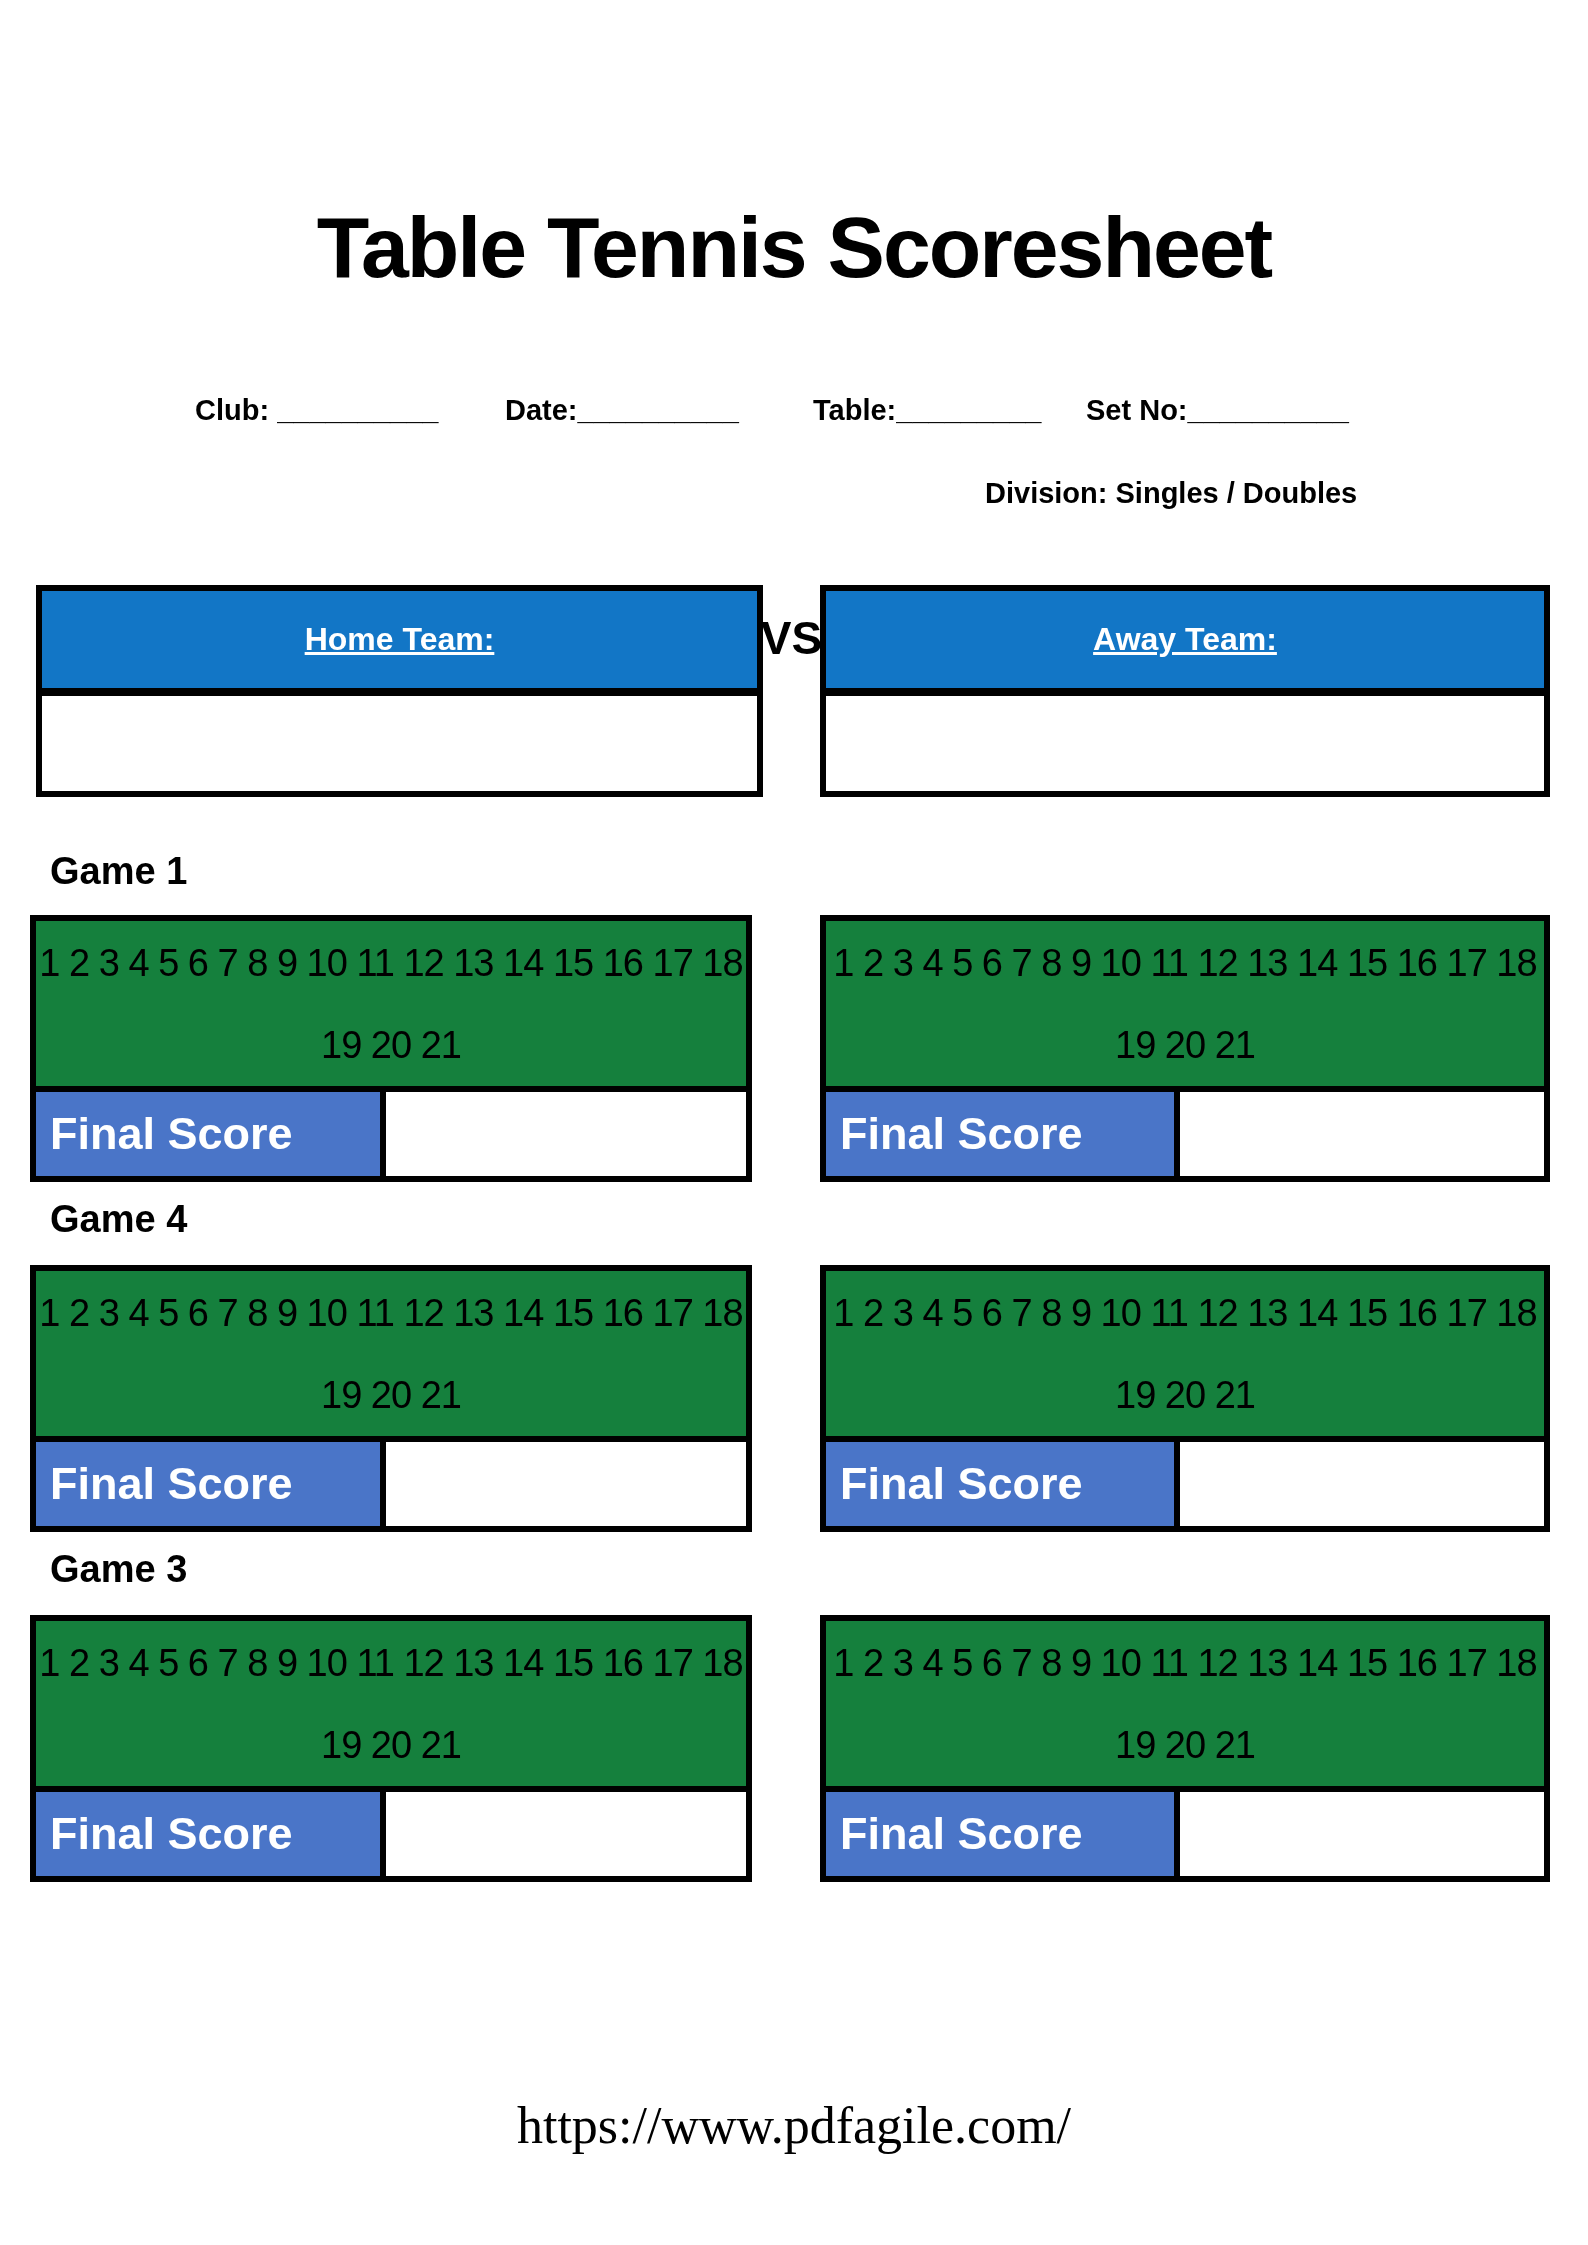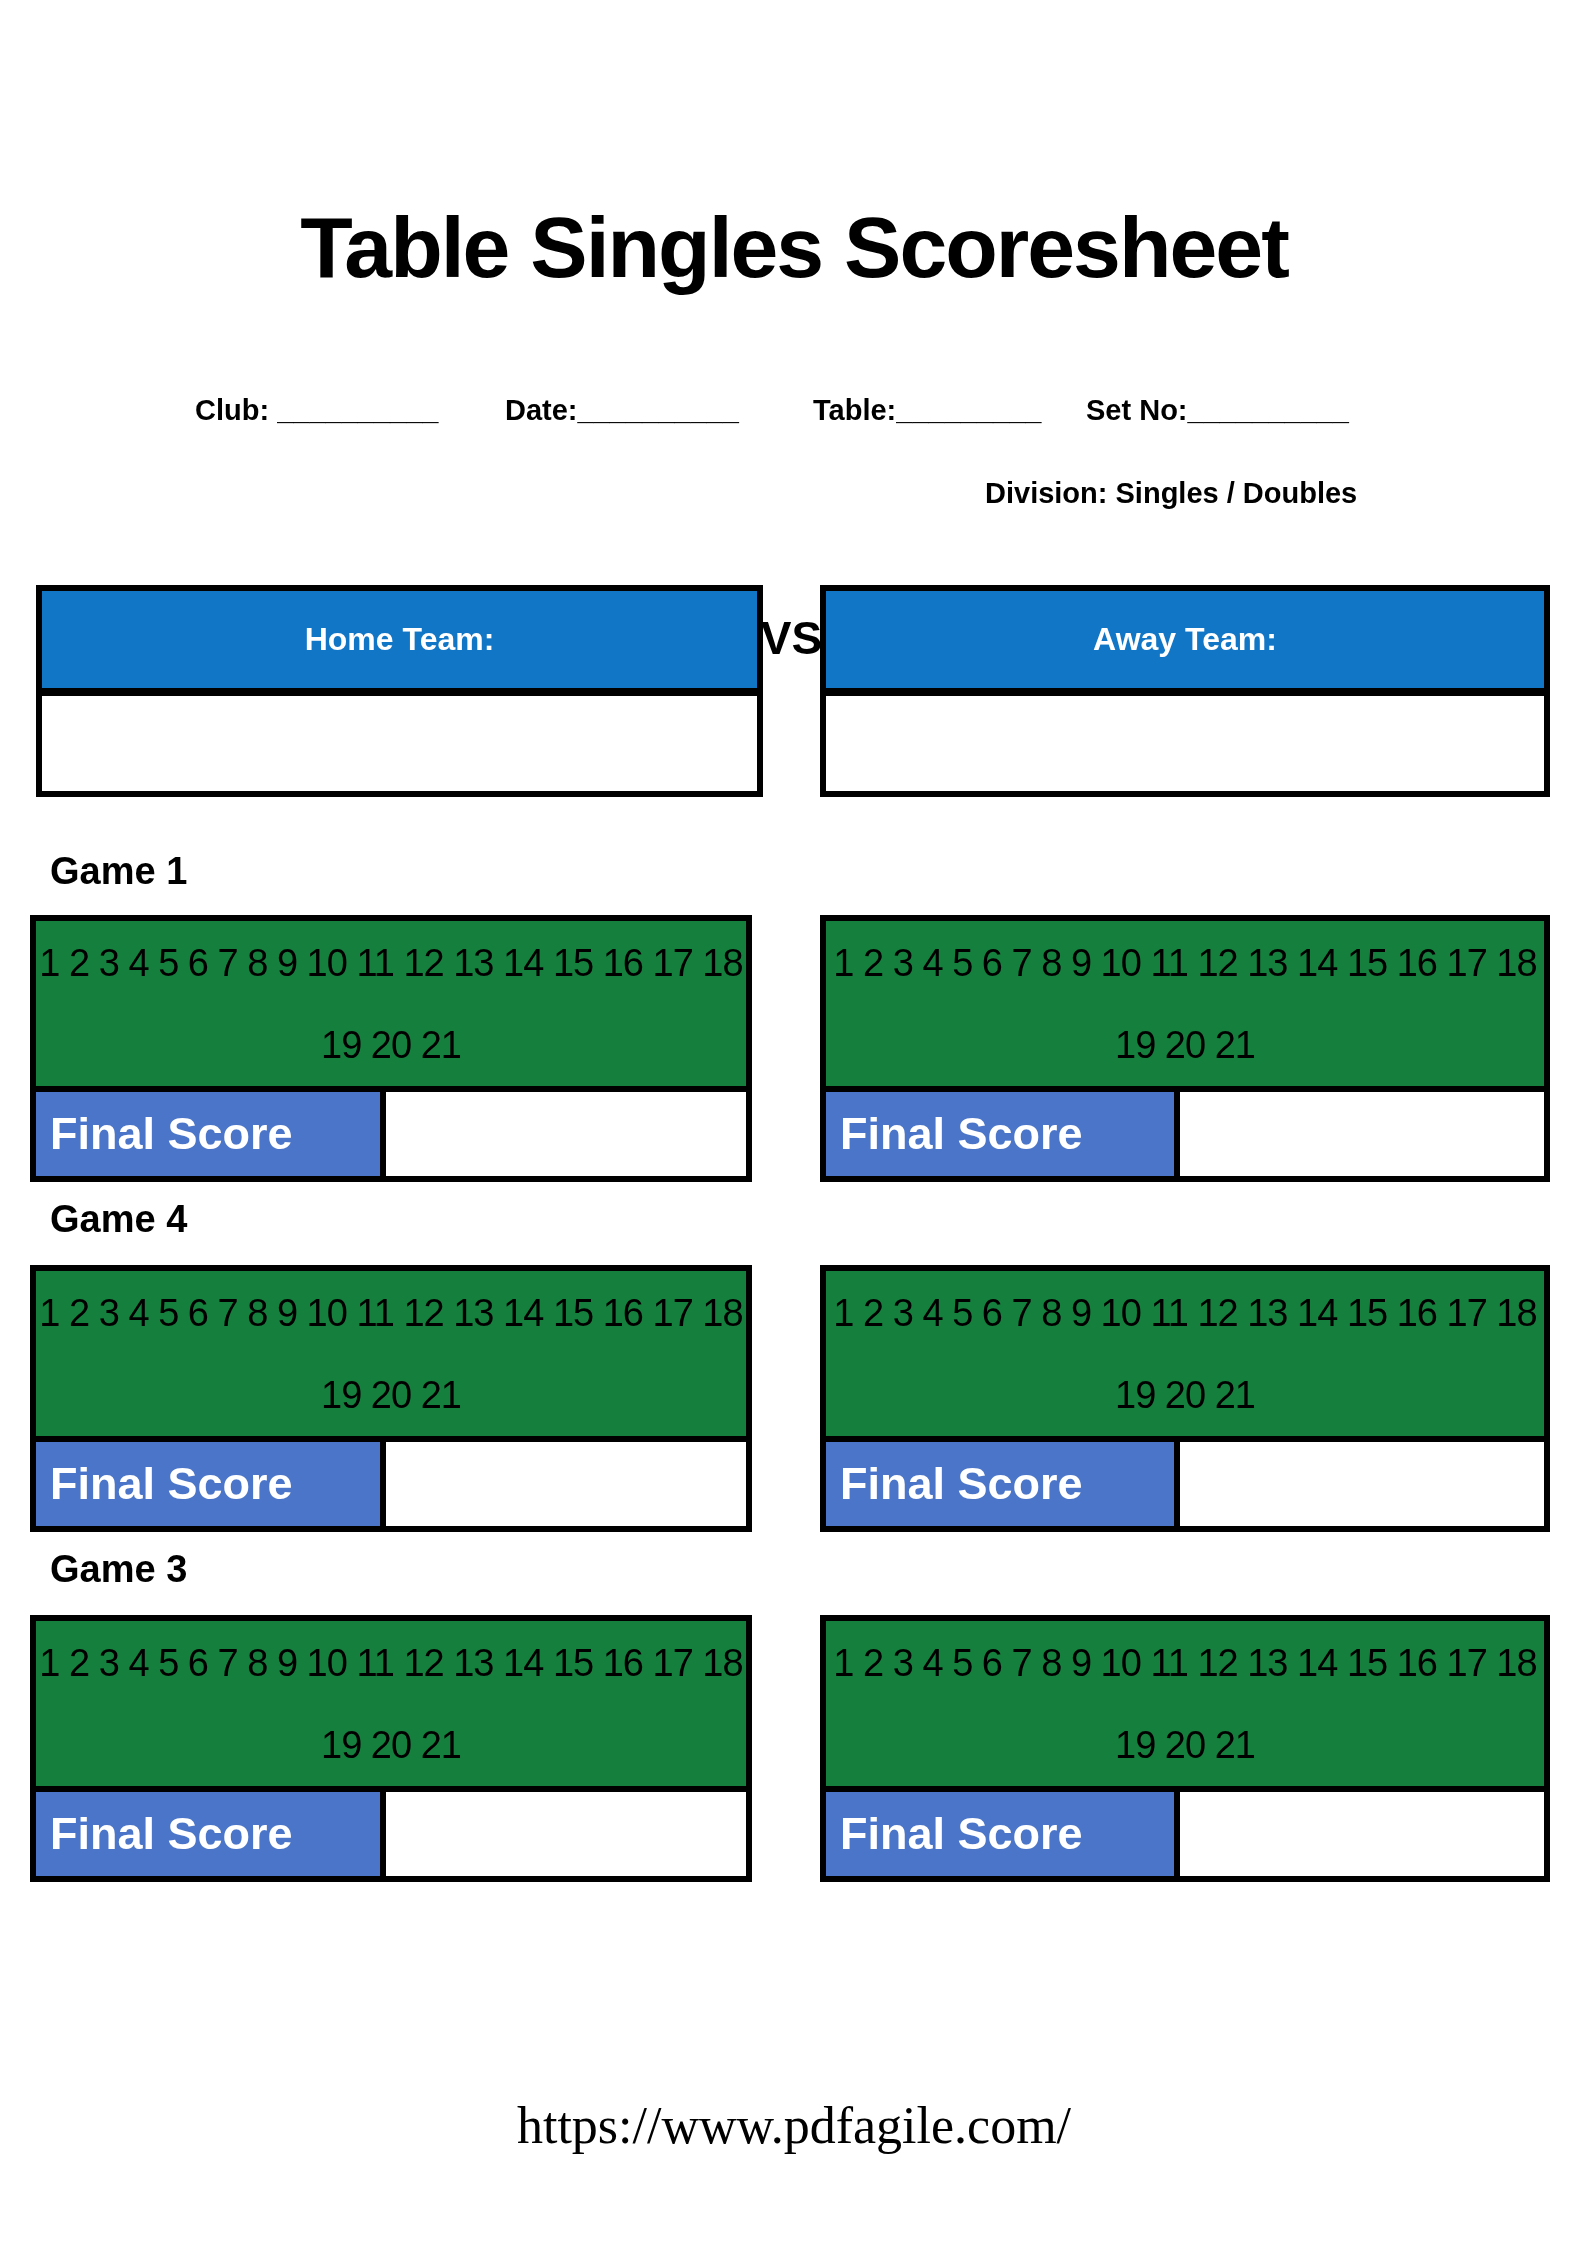--- a/index.html
+++ b/index.html
@@ -24,21 +24,21 @@
 
   .team-box{
     position:absolute;top:585px;height:212px;border:6px solid #000;
     box-sizing:border-box;background:#fff;
   }
   .team-box.left{left:36px;width:727px;}
   .team-box.right{left:820px;width:730px;}
   .team-header{
     height:105px;background:#1276c6;border-bottom:8px solid #000;
     display:flex;align-items:center;justify-content:center;
-    color:#fff;font-weight:700;font-size:32px;box-sizing:border-box;
+    color:#fff;font-weight:700;font-size:32px;box-sizing:border-box;text-decoration:underline;
   }
   .team-entry{height:95px;background:#fff;}
   .vs{
     position:absolute;left:763px;top:585px;width:57px;height:105px;
     display:flex;align-items:center;justify-content:center;
     font-weight:700;font-size:46px;
   }
 
   .game-label{position:absolute;left:50px;font-size:38px;font-weight:700;}
   .gl-1{top:850px;}
@@ -74,21 +74,21 @@
   .footer{
     position:absolute;top:2096px;left:0;width:100%;text-align:center;
     font-family:"Liberation Serif",serif;font-size:52px;
   }
 </style>
 </head>
 <body>
 
 <div class="page">
 
-  <div class="title">Table Singles Scoresheet</div>
+  <div class="title">Table Tennis Scoresheet</div>
 
   <span class="field f-club">Club: __________</span>
   <span class="field f-date">Date:__________</span>
   <span class="field f-site">Table:_________</span>
   <span class="field f-setno">Set No:__________</span>
 
   <span class="field f-division">Division: Singles / Doubles</span>
 
   <div class="team-box left">
     <div class="team-header">Home Team:</div>

